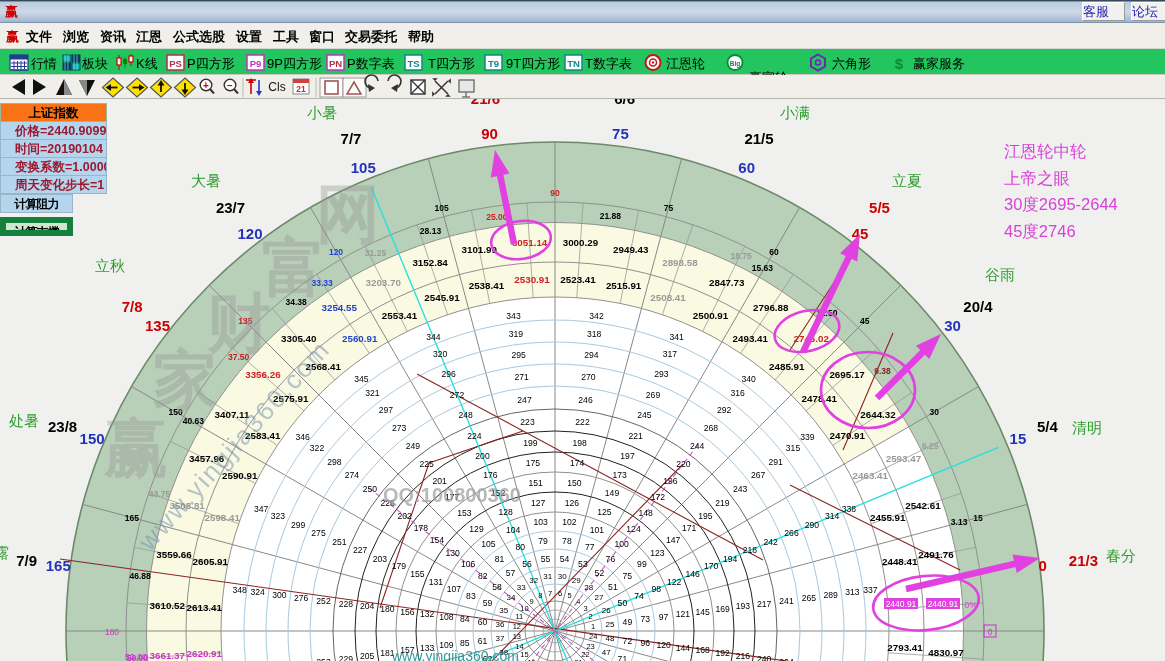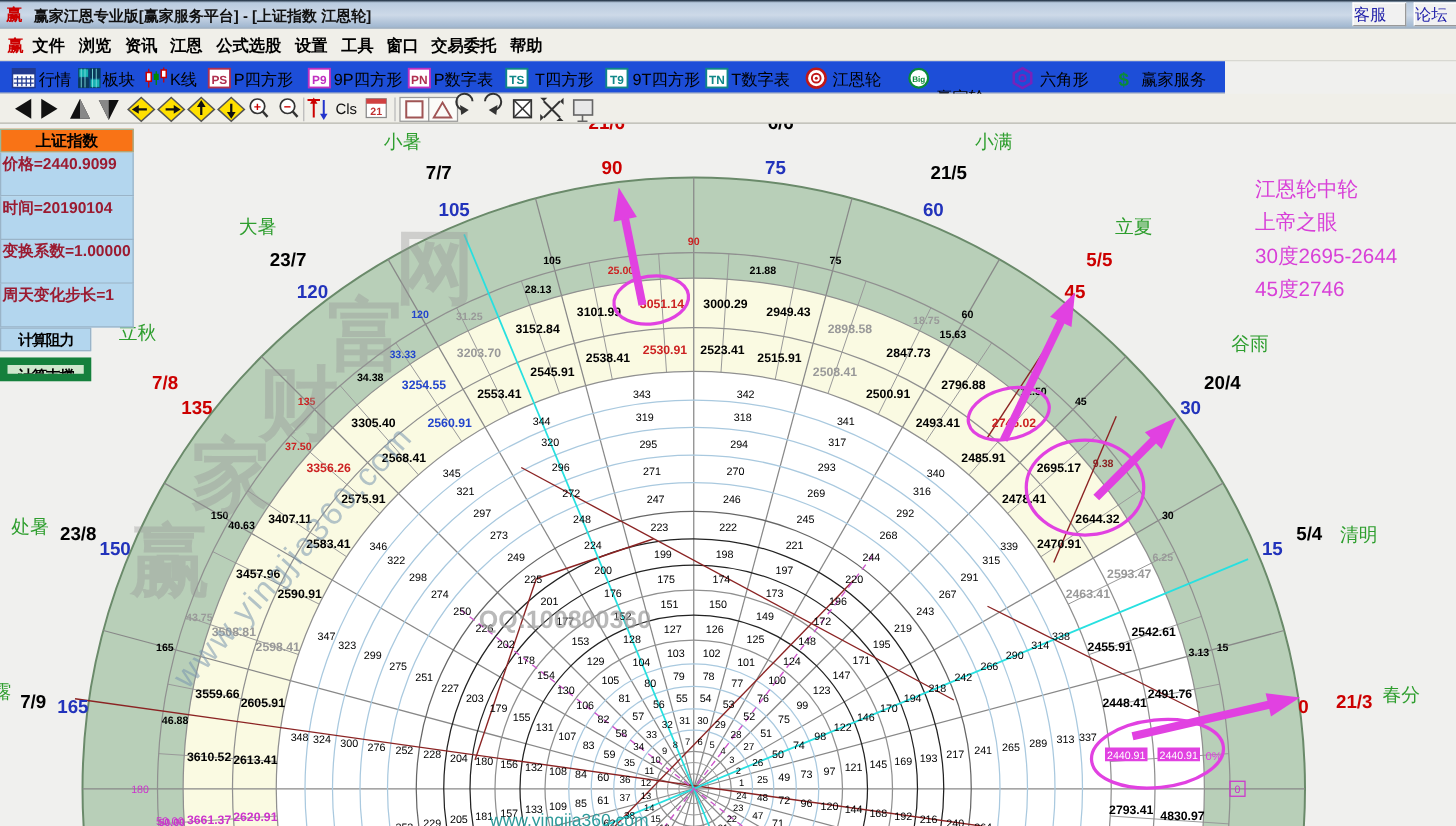--- a/index.html
+++ b/index.html
@@ -1,31 +1,30 @@
 <!DOCTYPE html>
 <html><head><meta charset="utf-8"><style>
 *{margin:0;padding:0;box-sizing:border-box}
 body{width:1165px;height:661px;overflow:hidden;position:relative;font-family:"Liberation Sans",sans-serif;background:#f0f0ee}
 .titlebar{position:absolute;left:0;top:0;width:1165px;height:23px;background:linear-gradient(#123,#b9cbdf 10%,#cdd9e8 55%,#9fb6cf);border-bottom:1px solid #7c93ad}
 .titlebar .ico{position:absolute;left:5px;top:4px;width:16px;height:15px;color:#c00;font-weight:bold;font-size:13px;line-height:15px}
 .titlebar .txt{position:absolute;left:27px;top:5px;font-size:12px;font-weight:bold;color:#111}
 .tbtn{position:absolute;top:2px;height:19px;background:#f1f1f1;border:1px solid #999;border-top-color:#fff;border-left-color:#fff;color:#2222aa;font-size:13px;text-align:left;line-height:18px}
 .menubar{position:absolute;left:0;top:23px;width:1165px;height:26px;background:#f0efe9;border-bottom:1px solid #d8d8d2}
 .menubar span{position:absolute;top:5px;font-size:13px;color:#000;font-weight:bold}
-.tb1{position:absolute;left:0;top:49px;width:980px;height:26px;background:#1d4ed8;border-bottom:1px solid #c9c9c2}
+.tb1{position:absolute;left:0;top:49px;width:1165px;height:26px;background:#22c55e;border-bottom:1px solid #c9c9c2}
 .tb2{position:absolute;left:0;top:75px;width:1165px;height:24px;background:#f0efe9;border-bottom:1px solid #b5b5ae}
 .it{position:absolute;font-size:13px;color:#000}
 .panel{position:absolute;left:0;top:103px;width:107px;z-index:5;font-weight:bold}
 .panel .hd{background:#f97316;border:1px solid #9ab79a;color:#000;font-size:12.5px;text-align:center;height:19px;line-height:18px}
-.panel .rw{background:#b3d6ee;border:1px solid #9ab4c8;border-top:none;color:#9b1b31;font-size:12.5px;height:35px;line-height:18px;padding-left:1px;white-space:nowrap;overflow:hidden}
+.panel .rw{background:#b3d6ee;border:1px solid #9ab4c8;border-top:none;color:#9b1b31;font-size:12.5px;height:18px;line-height:18px;padding-left:14px;white-space:nowrap;overflow:hidden}
 .panel .bt{display:inline-block;width:73px;height:19px;font-size:12px;letter-spacing:-1px;text-align:center;line-height:18px;color:#000;white-space:nowrap;overflow:hidden}
 </style></head><body>
 <div class="titlebar">
  <div class="ico">赢</div>
- <div class="txt">赢家江恩专业版[赢家服务平台] - [上证指数 江恩轮]</div>
  <div class="tbtn" style="left:1082px;width:43px">客服</div>
  <div class="tbtn" style="left:1131px;width:36px">论坛</div>
 </div>
 <div class="menubar">
  <span style="left:6px;color:#c00">赢</span>
  <span style="left:26px">文件</span>
     <span style="left:63px">浏览</span>
     <span style="left:100px">资讯</span>
  <span style="left:136px">江恩</span>
     <span style="left:173px">公式选股</span>

